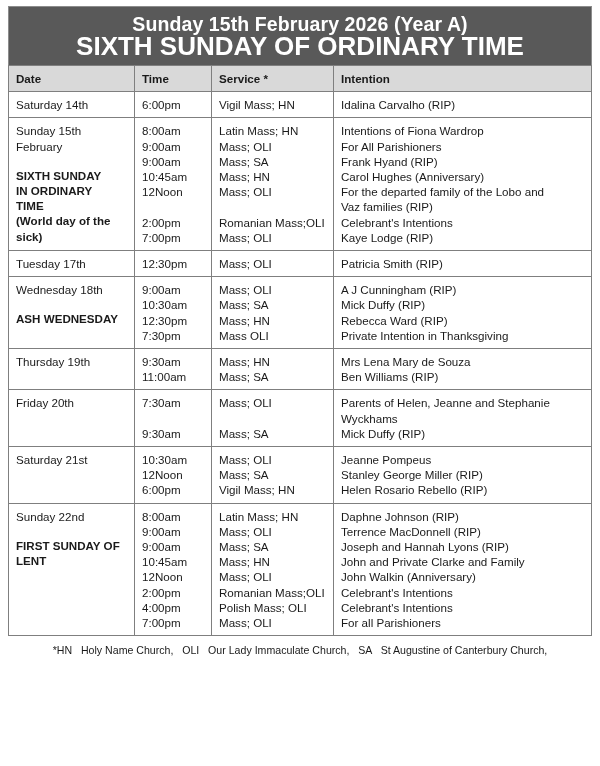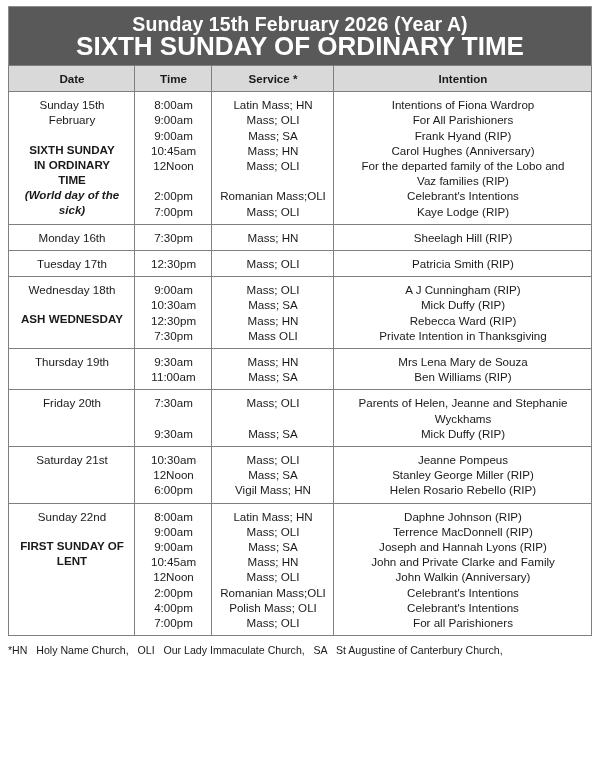--- a/index.html
+++ b/index.html
@@ -47,21 +47,20 @@
     border-collapse: collapse;
     table-layout: fixed;
     font-size: 11.6px;
   }
   table.schedule th,
   table.schedule td {
     border: 1px solid #7f7f7f;
     vertical-align: top;
     padding: 5px 6px 5px 7px;
     line-height: 15.2px;
-    text-align: center;
   }
   thead th {
     background: #d9d9d9;
     font-weight: bold;
     text-align: left;
     font-size: 11.6px;
     padding-top: 6px;
     padding-bottom: 6px;
   }
   col.c-date { width: 126px; }
@@ -73,31 +72,31 @@
     vertical-align: middle;
   }
   .date-plain { display: block; }
   .date-bold {
     display: block;
     font-weight: bold;
   }
   .date-bolditalic {
     display: block;
     font-weight: bold;
-    font-style: italic;
   }
   .date-gap { display: block; height: 14px; }
 
   .line { display: block; white-space: pre-wrap; }
   .line.blank { height: 15.2px; }
 
   
   .footnote {
     margin-top: 7px;
     font-size: 10.6px;
+    text-align: center;
     line-height: 14px;
     color: #1a1a1a;
     white-space: pre;
   }
 </style>
 </head>
 <body>
 
 <div class="page">
 
@@ -117,20 +116,34 @@
       <tr>
         <th>Date</th>
         <th>Time</th>
         <th>Service *</th>
         <th>Intention</th>
       </tr>
     </thead>
     <tbody id="schedule-body">
         <tr>
           <td class="date-cell">
+            <span class="date-plain">Saturday 14th</span>
+          </td>
+          <td>
+            <span class="line">6:00pm</span>
+          </td>
+          <td>
+            <span class="line">Vigil Mass; HN</span>
+          </td>
+          <td>
+            <span class="line">Idalina Carvalho (RIP)</span>
+          </td>
+        </tr>
+        <tr>
+          <td class="date-cell">
             <span class="date-plain">Sunday 15th</span>
             <span class="date-plain">February</span>
             <span class="date-gap"></span>
             <span class="date-bold">SIXTH SUNDAY</span>
             <span class="date-bold">IN ORDINARY</span>
             <span class="date-bold">TIME</span>
             <span class="date-bolditalic">(World day of the</span>
             <span class="date-bolditalic">sick)</span>
           </td>
           <td>
@@ -159,34 +172,20 @@
             <span class="line">Frank Hyand (RIP)</span>
             <span class="line">Carol Hughes (Anniversary)</span>
             <span class="line">For the departed family of the Lobo and</span>
             <span class="line">Vaz families (RIP)</span>
             <span class="line">Celebrant's Intentions</span>
             <span class="line">Kaye Lodge (RIP)</span>
           </td>
         </tr>
         <tr>
           <td class="date-cell">
-            <span class="date-plain">Monday 16th</span>
-          </td>
-          <td>
-            <span class="line">7:30pm</span>
-          </td>
-          <td>
-            <span class="line">Mass; HN</span>
-          </td>
-          <td>
-            <span class="line">Sheelagh Hill (RIP)</span>
-          </td>
-        </tr>
-        <tr>
-          <td class="date-cell">
             <span class="date-plain">Tuesday 17th</span>
           </td>
           <td>
             <span class="line">12:30pm</span>
           </td>
           <td>
             <span class="line">Mass; OLI</span>
           </td>
           <td>
             <span class="line">Patricia Smith (RIP)</span>

